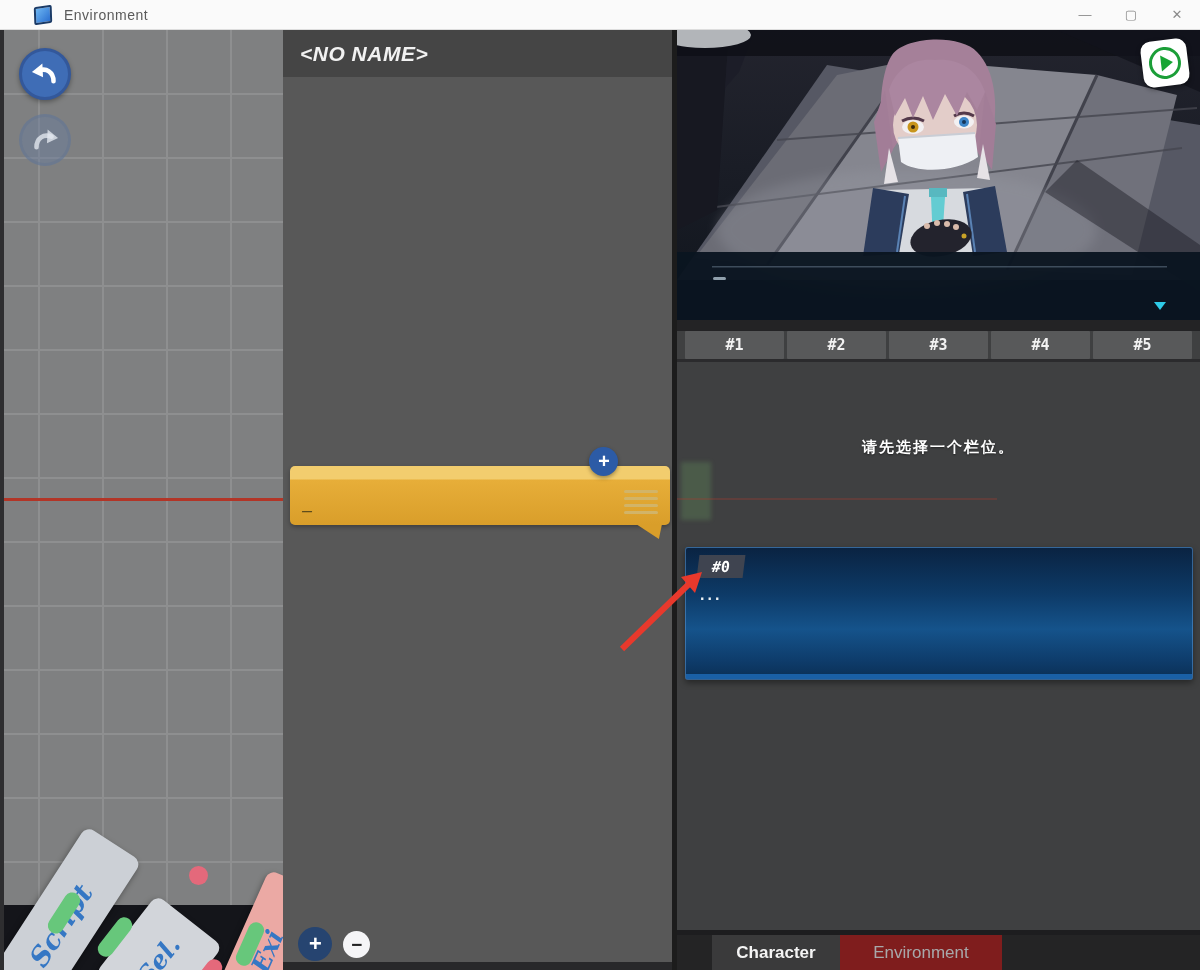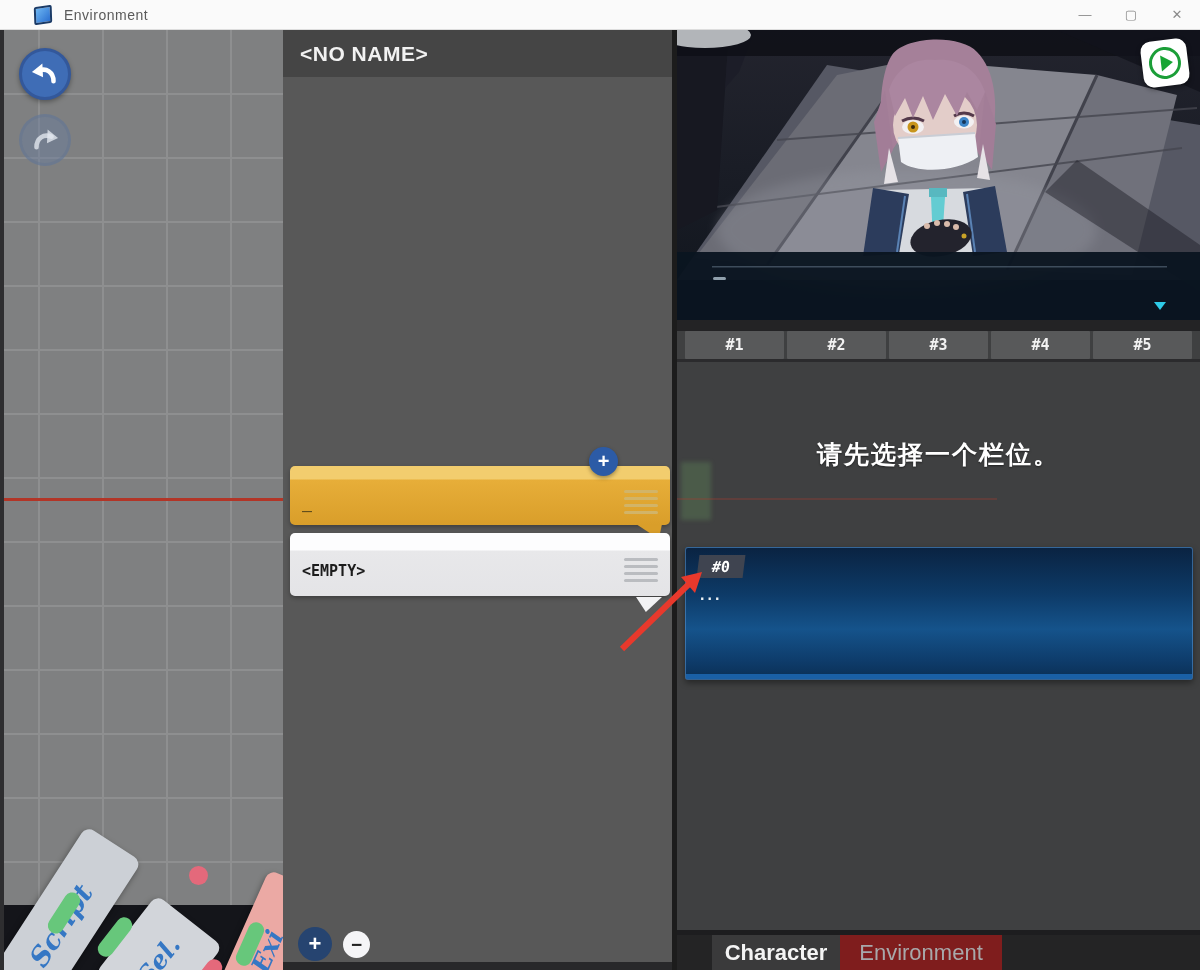--- a/index.html
+++ b/index.html
@@ -42,21 +42,21 @@
   .pill-green { background:#67c77b; }
   .pill-red { background:#e4697b; }
   .p-g1 { left:52px; top:860px; transform:rotate(33deg); }
   .p-g2 { left:103px; top:884px; transform:rotate(38deg); }
   .p-r2 { left:193px; top:926px; transform:rotate(38deg); }
   .p-g3 { left:238px; top:891px; transform:rotate(24deg); }
   .dot-red { position:absolute; left:185px; top:836px; width:19px; height:19px; border-radius:50%; background:#e4697b; }
 
   
   .mid-panel { position:absolute; left:283px; top:30px; width:394px; height:940px;
-    background:#585858; border-right:5px solid #1c1c1c; overflow:hidden; }
+    background:#585858; border-right:5px solid #1c1c1c; overflow:hidden;font-style:italic; }
   .mid-header { position:absolute; left:0; top:0; width:100%; height:47px; background:#454545;
     display:flex; align-items:center; padding-left:17px; }
   .mid-header-title { color:#f2f2f2; font-size:21px; font-weight:bold; letter-spacing:.5px; }
   .card { position:absolute; left:7px; width:380px; border-radius:5px; box-shadow:0 2px 4px rgba(0,0,0,.3); }
   .card-yellow { top:436px; height:59px; background:linear-gradient(180deg,#f2cd6e 0,#f2cd6e 13px,#e7ae39 14px,#d99e2a 100%); }
   .card-yellow-dash { position:absolute; left:12px; bottom:8px; font-size:10px; color:#5f4d1c; font-weight:bold; }
   .card-white { top:503px; height:63px; background:linear-gradient(180deg,#fdfdfe 0,#fdfdfe 17px,#e8e8ea 18px,#e4e4e7 100%); }
   .empty-label { position:absolute; left:12px; bottom:16px; font-family:"DejaVu Sans Mono", monospace;
     font-size:15px; font-weight:bold; color:#1c1c1c; }
   .grip { position:absolute; right:12px; display:flex; flex-direction:column; gap:4px; }
@@ -85,37 +85,37 @@
   .play-ring { width:32px; height:32px; border:3px solid #1b9e38; border-radius:50%;
     display:flex; align-items:center; justify-content:center; }
   .play-tri { width:0; height:0; border-left:12px solid #17a534; border-top:8px solid transparent;
     border-bottom:8px solid transparent; margin-left:3px; }
   .gap-strip { position:absolute; left:0; top:290px; width:100%; height:11px; background:#232325; }
   .slot-tabs { position:absolute; left:8px; top:301px; width:507px; height:28px; display:flex; gap:3px; }
   .slot-tab { flex:1; background:#58595a; display:flex; align-items:center; justify-content:center;
     color:#f2f2f2; font-family:"DejaVu Sans Mono", monospace; font-size:15px; font-weight:bold; border-radius:1px; }
   .slot-tabs-under { position:absolute; left:0; top:329px; width:100%; height:3px; background:#2b2b2d; }
   .hint-text { position:absolute; left:0; top:408px; width:100%; text-align:center; color:#fff;
-    font-size:25px; font-weight:bold; letter-spacing:2px; text-shadow:0 1px 2px rgba(0,0,0,.5); }
+    font-size:15px; font-weight:bold; letter-spacing:2px; text-shadow:0 1px 2px rgba(0,0,0,.5); }
   .ghost-green { position:absolute; left:4px; top:432px; width:30px; height:58px;
     background:rgba(110,170,100,.25); filter:blur(2px); }
   .ghost-redline { position:absolute; left:0; top:468px; width:320px; height:2px; background:rgba(170,60,48,.3); }
   .slot-block { position:absolute; left:8px; top:517px; width:508px; height:133px; border-radius:3px;
     border:1px solid rgba(90,150,210,.55);
     background:linear-gradient(180deg,#0a2342 0%,#0d3a67 35%,#15538b 62%,#0e3c6b 86%,#0a2f55 100%);
     box-shadow:0 3px 6px rgba(0,0,0,.4); }
   .slot-block-bottom { position:absolute; left:0; bottom:0; width:100%; height:5px; background:#1d69b4; opacity:.85; }
   .slot-block-tag { position:absolute; left:12px; top:7px; width:46px; height:23px; background:#3f4450;
     transform:skewX(-7deg); display:flex; align-items:center; justify-content:center;
     color:#fff; font-family:"DejaVu Sans Mono", monospace; font-size:15px; font-weight:bold; }
   .slot-block-ellipsis { position:absolute; left:14px; top:38px; color:#eef2f6; font-size:16px;
     font-weight:bold; letter-spacing:3px; }
   .bottom-strip { position:absolute; left:0; top:900px; width:100%; height:5px; background:#1d1d1f; }
   .bottom-tabs { position:absolute; left:0; top:905px; width:100%; height:35px; background:#242425; display:flex; }
-  .btab { height:35px; display:flex; align-items:center; justify-content:center; font-size:22px; }
+  .btab { height:35px; display:flex; align-items:center; justify-content:center; font-size:17px; }
   .btab-character { margin-left:35px; width:128px; background:#3a3a3b; color:#f4f4f4; font-weight:bold; }
   .btab-environment { width:162px; background:#7f1d1d; color:#a8a8aa; }
 
   .arrow-overlay { position:absolute; left:0; top:0; width:1200px; height:970px; z-index:40; pointer-events:none; }
 </style>
 </head>
 <body>
 
 <div class="titlebar">
   <div class="app-icon"></div>
@@ -172,30 +172,20 @@
     <span class="card-yellow-dash">—</span>
     <div class="grip grip-yellow">
         <i></i>
         <i></i>
         <i></i>
         <i></i>
       </div>
     <div class="tail tail-yellow"></div>
   </div>
 
-  <div class="card card-white">
-    <span class="empty-label">&lt;EMPTY&gt;</span>
-    <div class="grip grip-white">
-        <i></i>
-        <i></i>
-        <i></i>
-        <i></i>
-      </div>
-    <div class="tail tail-white"></div>
-  </div>
 
   <div class="footer-add">+</div>
   <div class="footer-remove">−</div>
   <div class="mid-footer-strip"></div>
 </div>
 
 <div class="right-panel">
 
   <div class="preview">
     <svg width="523" height="290" viewBox="0 0 523 290">

